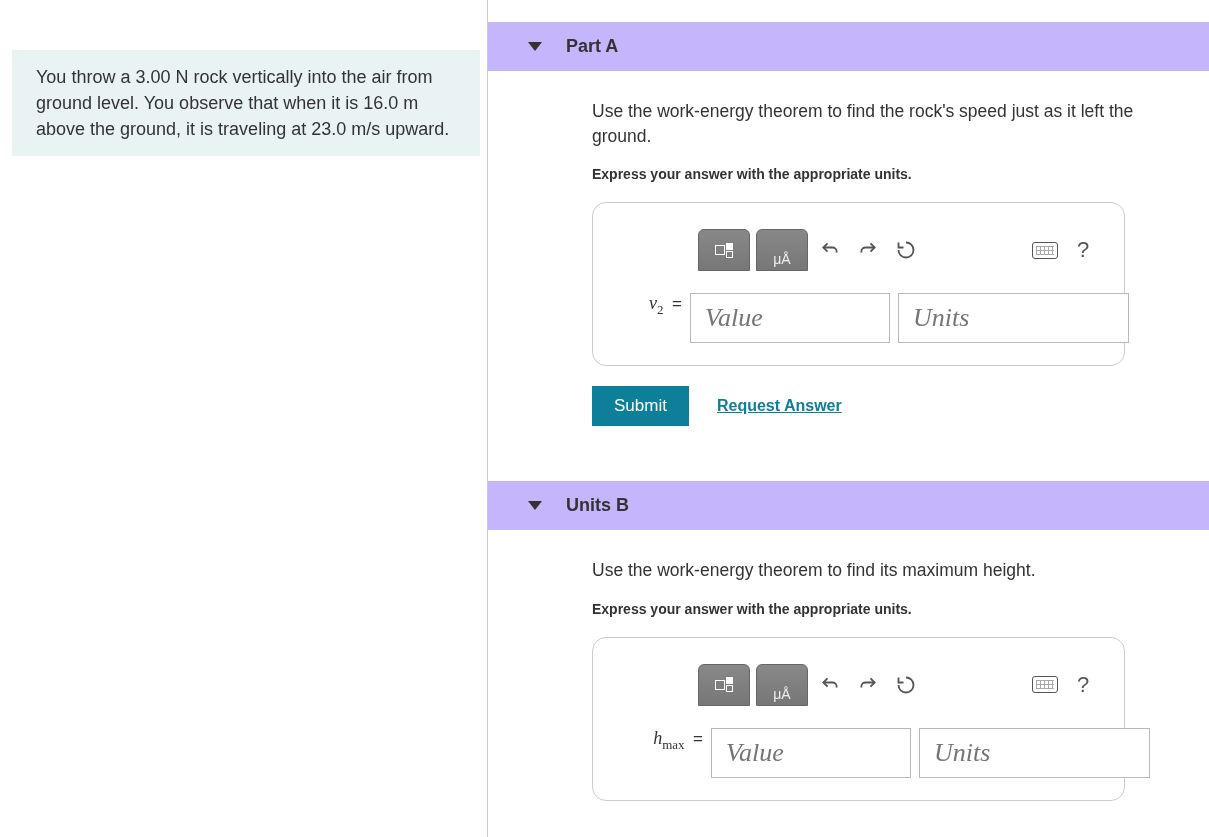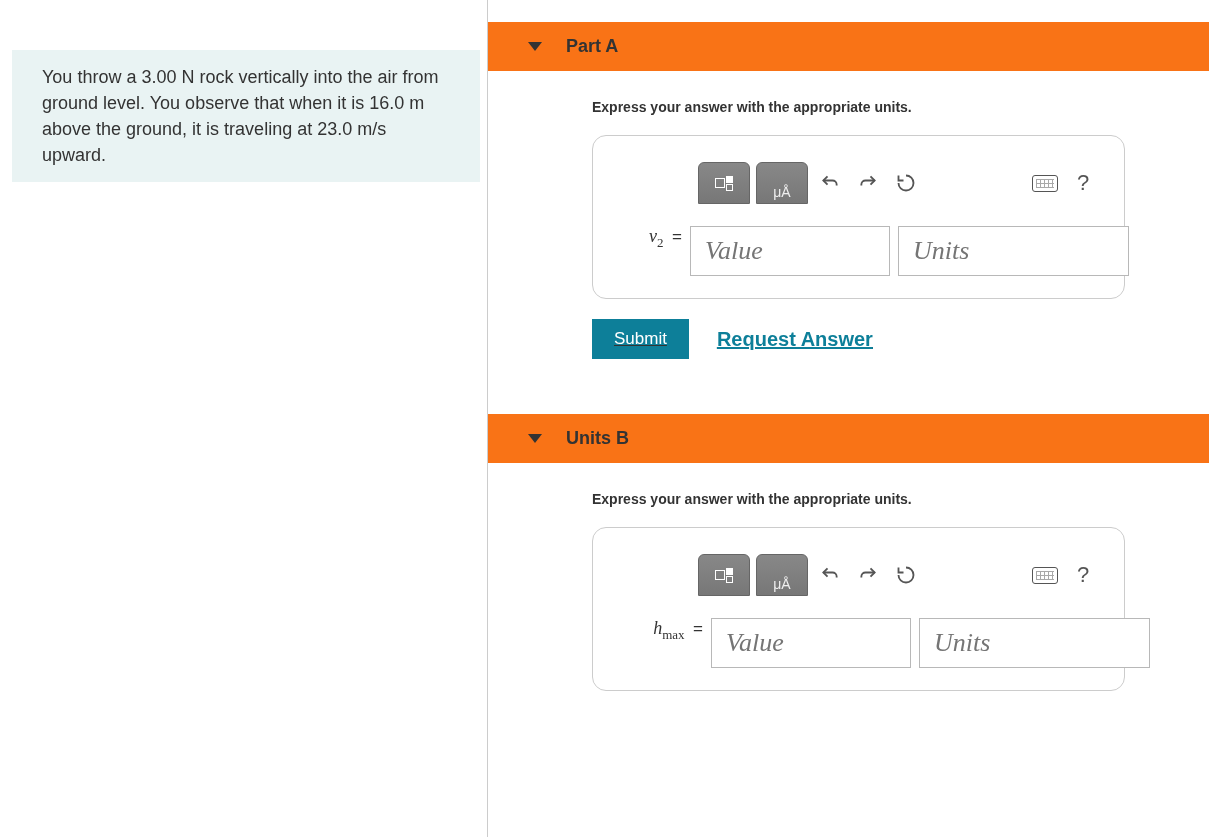--- a/index.html
+++ b/index.html
@@ -13,33 +13,33 @@
       overflow: hidden;
     }
     .container { display: flex; height: 100%; }
     .left-col {
       width: 488px;
       padding: 50px 0 0 12px;
       border-right: 1px solid #ccc;
     }
     .problem-box {
       background: #e9f3f3;
-      padding: 14px 30px;
+      padding: 14px 24px;
       font-size: 18px;
       line-height: 1.45;
       color: #333;
       width: 468px;
     }
     .right-col {
       flex: 1;
       padding: 22px 0 0 0;
     }
     .part-section { margin-bottom: 55px; }
     .part-header {
-      background: #f97316;
+      background: #c4b5fd;
       padding: 14px 40px;
       display: flex;
       align-items: center;
       gap: 24px;
       cursor: pointer;
     }
     .chevron {
       width: 0; height: 0;
       border-left: 7px solid transparent;
       border-right: 7px solid transparent;
@@ -95,32 +95,32 @@
       border: 1px solid #b8b8b8;
       font-family: 'Times New Roman', serif;
       font-style: italic;
       font-size: 26px;
       color: #c2410c;
       padding: 0 14px;
       outline: none;
     }
     .value-input { width: 200px; }
     .units-input { width: 231px; }
-    .actions { margin-top: 20px; display: flex; align-items: center; gap: 28px; text-decoration: underline; }
+    .actions { margin-top: 20px; display: flex; align-items: center; gap: 28px; }
     .submit-btn {
       background: #0d7f99;
       color: #fff;
       border: none;
       padding: 10px 22px;
       font-size: 17px;
       cursor: pointer;
     }
     .request-link {
       color: #0d7f99;
-      font-size: 20px;
+      font-size: 16px;
       text-decoration: underline;
       font-weight: bold;
       cursor: pointer;
     }
     .kbd-icon {
       border: 1.5px solid #555; border-radius: 3px;
       width: 26px; height: 17px;
       position: relative;
     }
     .kbd-icon::after{
@@ -139,20 +139,21 @@
   </div>
 
   <div class="right-col">
 
     <div class="part-section">
       <div class="part-header">
         <div class="chevron"></div>
         <div class="part-title">Part A</div>
       </div>
       <div class="part-body">
+        <div class="question-text">Use the work-energy theorem to find the rock's speed just as it left the ground.</div>
         <div class="instruction">Express your answer with the appropriate units.</div>
 
         <div class="answer-box">
           <div class="toolbar">
             <div class="tool-group tmpl">
               <span class="tbox"></span>
               <span class="tstack">
                   <span class="tbox" style="width:7px;height:7px;background:#fff"></span>
                   <span class="tbox" style="width:7px;height:7px"></span>
                 </span>
@@ -198,20 +199,21 @@
         </div>
       </div>
     </div>
 
     <div class="part-section">
       <div class="part-header">
         <div class="chevron"></div>
         <div class="part-title">Units B</div>
       </div>
       <div class="part-body">
+        <div class="question-text">Use the work-energy theorem to find its maximum height.</div>
         <div class="instruction">Express your answer with the appropriate units.</div>
 
         <div class="answer-box" style="padding-bottom:22px;">
           <div class="toolbar">
             <div class="tool-group tmpl">
               <span class="tbox"></span>
               <span class="tstack">
                   <span class="tbox" style="width:7px;height:7px;background:#fff"></span>
                   <span class="tbox" style="width:7px;height:7px"></span>
                 </span>

